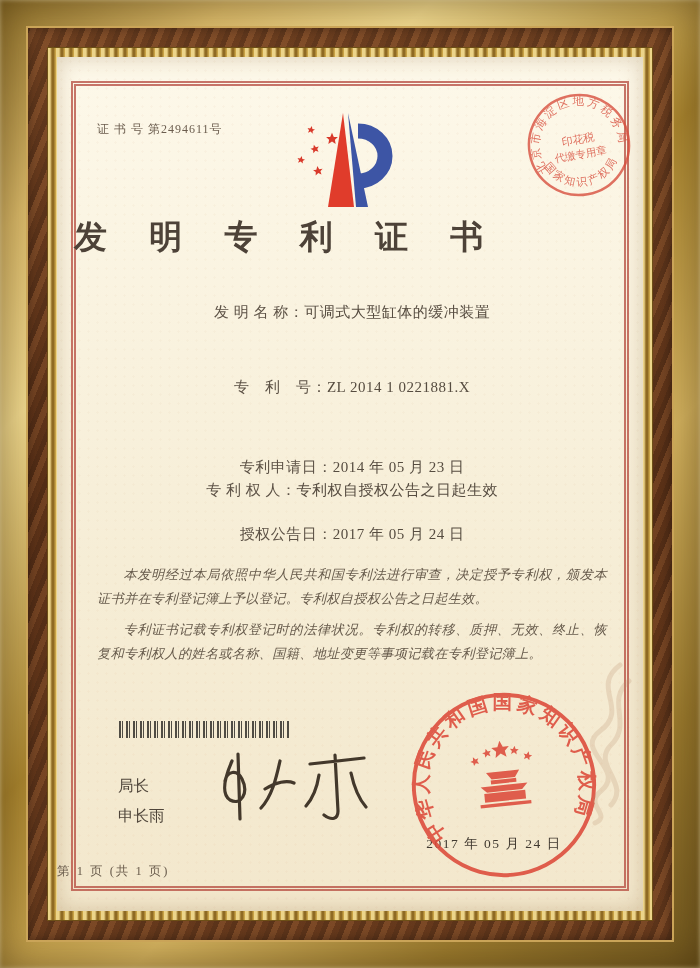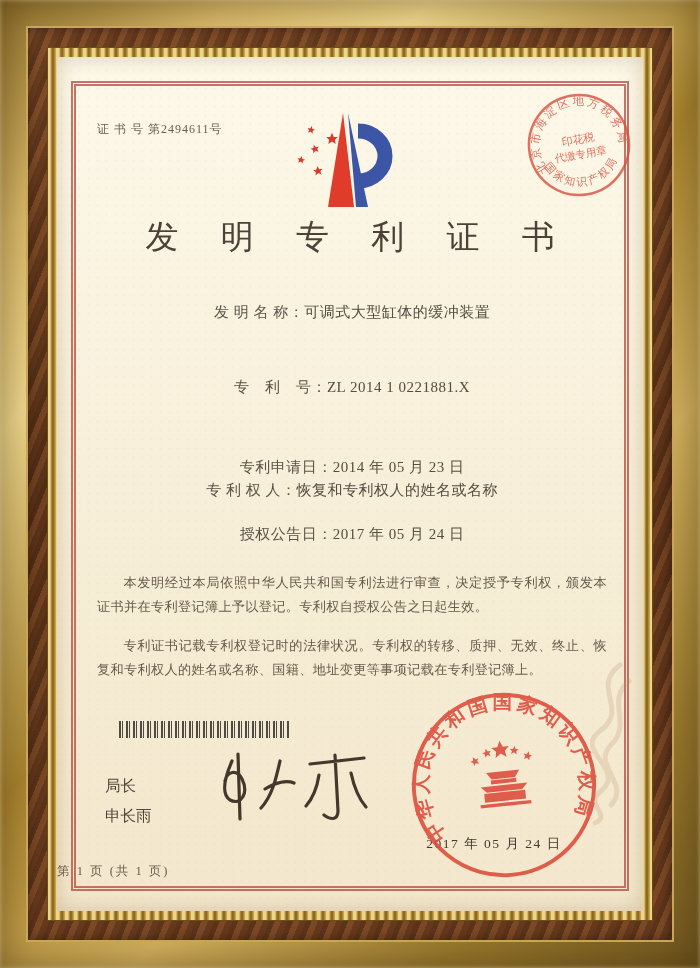--- a/index.html
+++ b/index.html
@@ -39,33 +39,33 @@
     box-shadow:inset 0 0 22px rgba(130,95,40,.28);
   }
   .red-border{
     position:absolute;left:14px;right:14px;top:24px;bottom:20px;
     border:5px double #b5493d;opacity:.75;pointer-events:none;
   }
   .abs{position:absolute;}
   .cert-no{left:40px;top:64px;font-size:12px;letter-spacing:1px;color:#6b5d4e;}
   .logo{left:225px;top:48px;width:140px;height:118px;}
   .revenue-stamp{left:466px;top:32px;width:112px;height:112px;transform:rotate(-10deg);opacity:.8;}
-  .title{left:0;top:158px;width:100%;text-align:center;font-size:33px;font-weight:400;
+  .title{left:0;top:158px;width:100%;font-size:33px;font-weight:700;
          letter-spacing:17px;color:#4d4238;text-indent:17px;}
   .field{left:42px;right:38px;font-size:15px;color:#5d5246;letter-spacing:.5px;text-align:center;}
   .flabel{color:#5d5246;}
   .fvalue{color:#564c40;}
   .paras{left:40px;top:498px;width:510px;}
-  .paras p{margin:16px 0 2px 0;font-size:13.2px;line-height:1.78;color:#665a4b;
-           text-align:justify;text-indent:2em;letter-spacing:.3px;}
+  .paras p{margin:8px 0 2px 0;font-size:13.2px;line-height:1.78;color:#665a4b;
+           text-align:justify;text-indent:2em;letter-spacing:.3px;font-style:italic;}
   .barcode{left:62px;top:664px;width:170px;height:17px;opacity:.85;
     background:
       repeating-linear-gradient(90deg,#33302b 0 2px,transparent 2px 3px,#33302b 3px 4px,
         transparent 4px 7px,#33302b 7px 9px,transparent 9px 10px,#33302b 10px 11px,transparent 11px 14px);}
-  .signer{left:48px;top:714px;font-size:15.5px;color:#4f453a;line-height:30px;}
+  .signer{left:61px;top:714px;font-size:15.5px;color:#4f453a;line-height:30px;}
   .signature{left:135px;top:692px;width:200px;height:85px;}
   .issue-date{left:352px;top:778px;width:170px;text-align:center;font-size:13.5px;
               letter-spacing:1.5px;color:#413a31;}
   .official-seal{left:349px;top:630px;width:196px;height:196px;transform:rotate(-6deg);opacity:.88;}
   .corner-flourish{right:8px;bottom:84px;width:70px;height:170px;opacity:.22;}
   .footer{left:0;top:806px;width:100%;font-size:12.5px;
           letter-spacing:2px;color:#6a5c4c;}
   svg text{font-family:"Liberation Serif","DejaVu Serif",serif;}
 </style>
 </head>
@@ -120,21 +120,21 @@
     <div class="abs field" style="top:246px">
       <span class="flabel">发 明 名 称：</span><span class="fvalue">可调式大型缸体的缓冲装置</span>
     </div>
     <div class="abs field" style="top:321px">
       <span class="flabel">专　利　号：</span><span class="fvalue">ZL 2014 1 0221881.X</span>
     </div>
     <div class="abs field" style="top:401px">
       <span class="flabel">专利申请日：</span><span class="fvalue">2014 年 05 月 23 日</span>
     </div>
     <div class="abs field" style="top:424px">
-      <span class="flabel">专 利 权 人：</span><span class="fvalue">恢复和专利权人的姓名或名称</span>
+      <span class="flabel">专 利 权 人：</span><span class="fvalue">专利权自授权公告之日起生效</span>
     </div>
     <div class="abs field" style="top:468px">
       <span class="flabel">授权公告日：</span><span class="fvalue">2017 年 05 月 24 日</span>
     </div>
 
     <div class="abs paras">
       <p>本发明经过本局依照中华人民共和国专利法进行审查，决定授予专利权，颁发本证书并在专利登记簿上予以登记。专利权自授权公告之日起生效。</p>
       <p>专利证书记载专利权登记时的法律状况。专利权的转移、质押、无效、终止、恢复和专利权人的姓名或名称、国籍、地址变更等事项记载在专利登记簿上。</p>
     </div>
 

